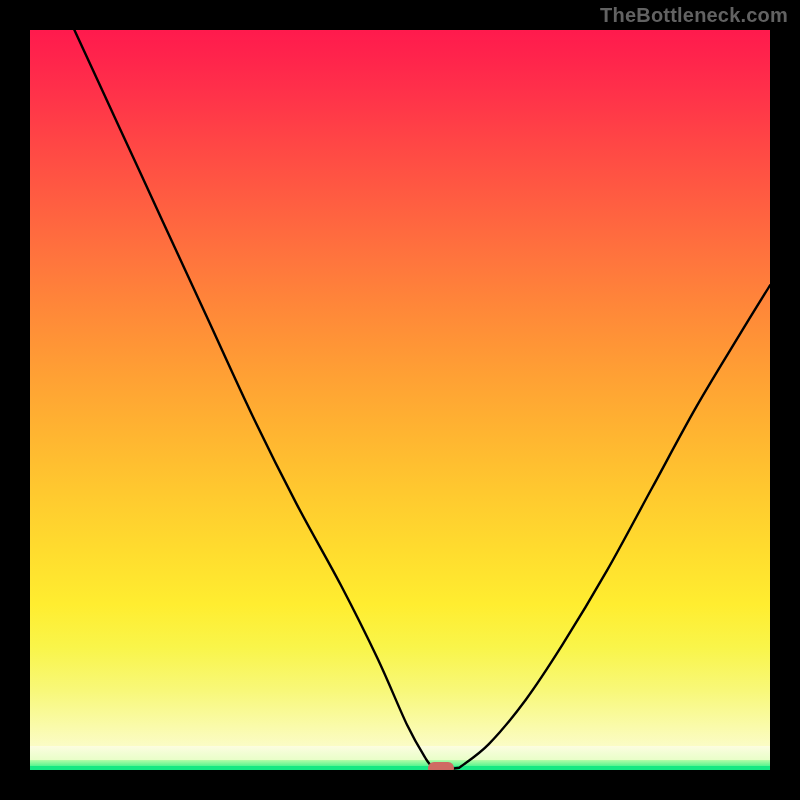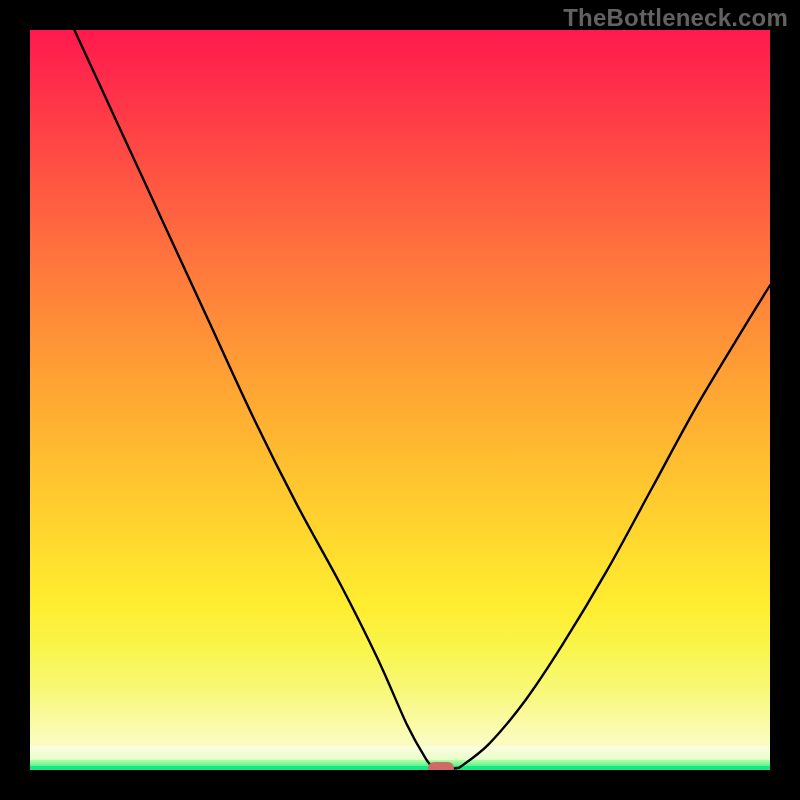--- a/index.html
+++ b/index.html
@@ -14,21 +14,21 @@
     position: relative;
     width: 800px;
     height: 800px;
     background: #000;
   }
   .watermark {
     position: absolute;
     top: 4px;
     right: 12px;
     font-family: Arial, Helvetica, sans-serif;
-    font-size: 24px;
+    font-size: 20px;
     font-weight: 600;
     color: #626262;
     letter-spacing: 0.2px;
     z-index: 10;
   }
   .plot {
     position: absolute;
     left: 30px;
     top: 30px;
     width: 740px;

